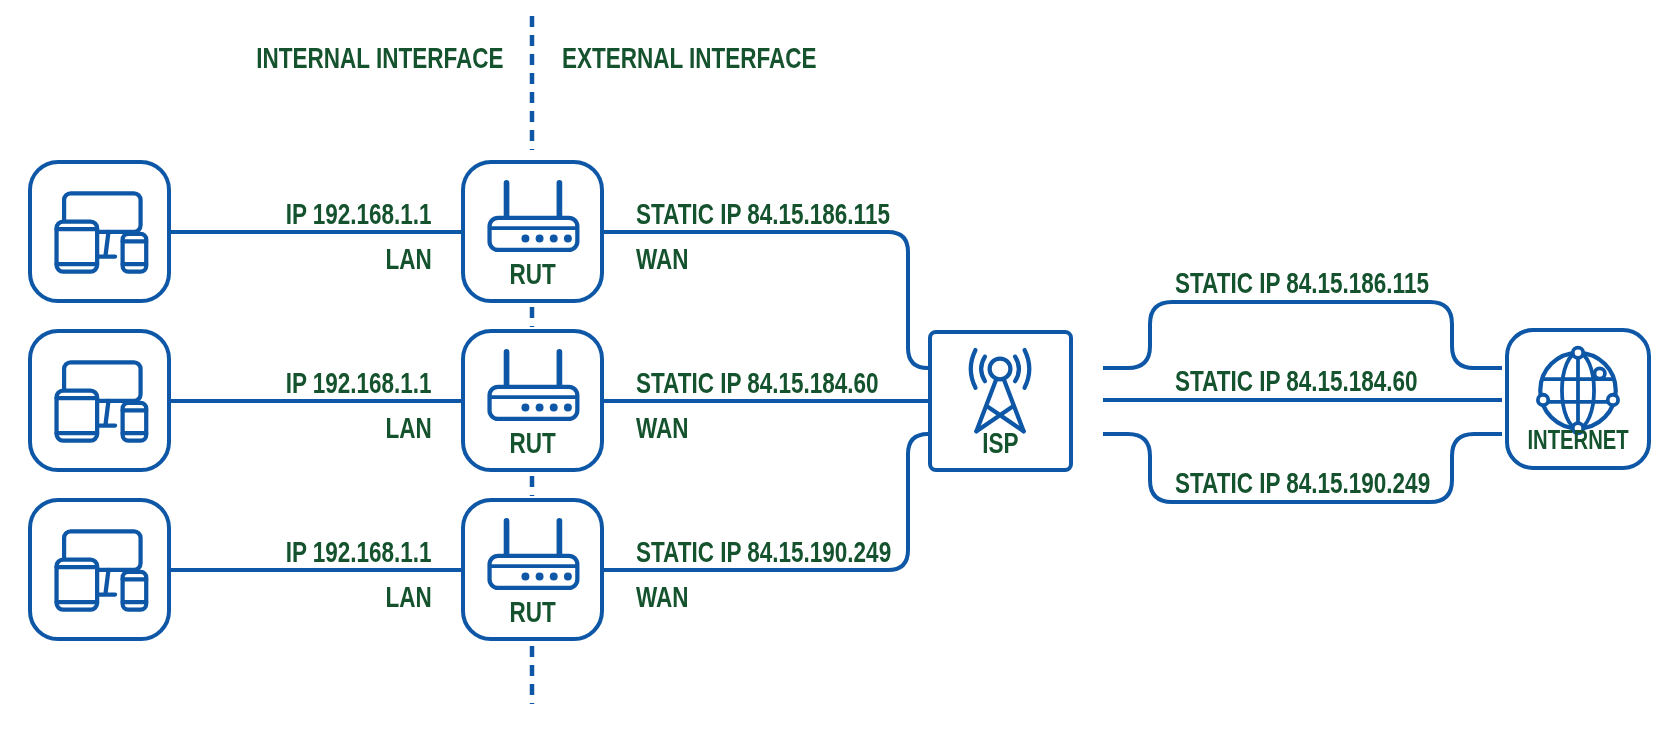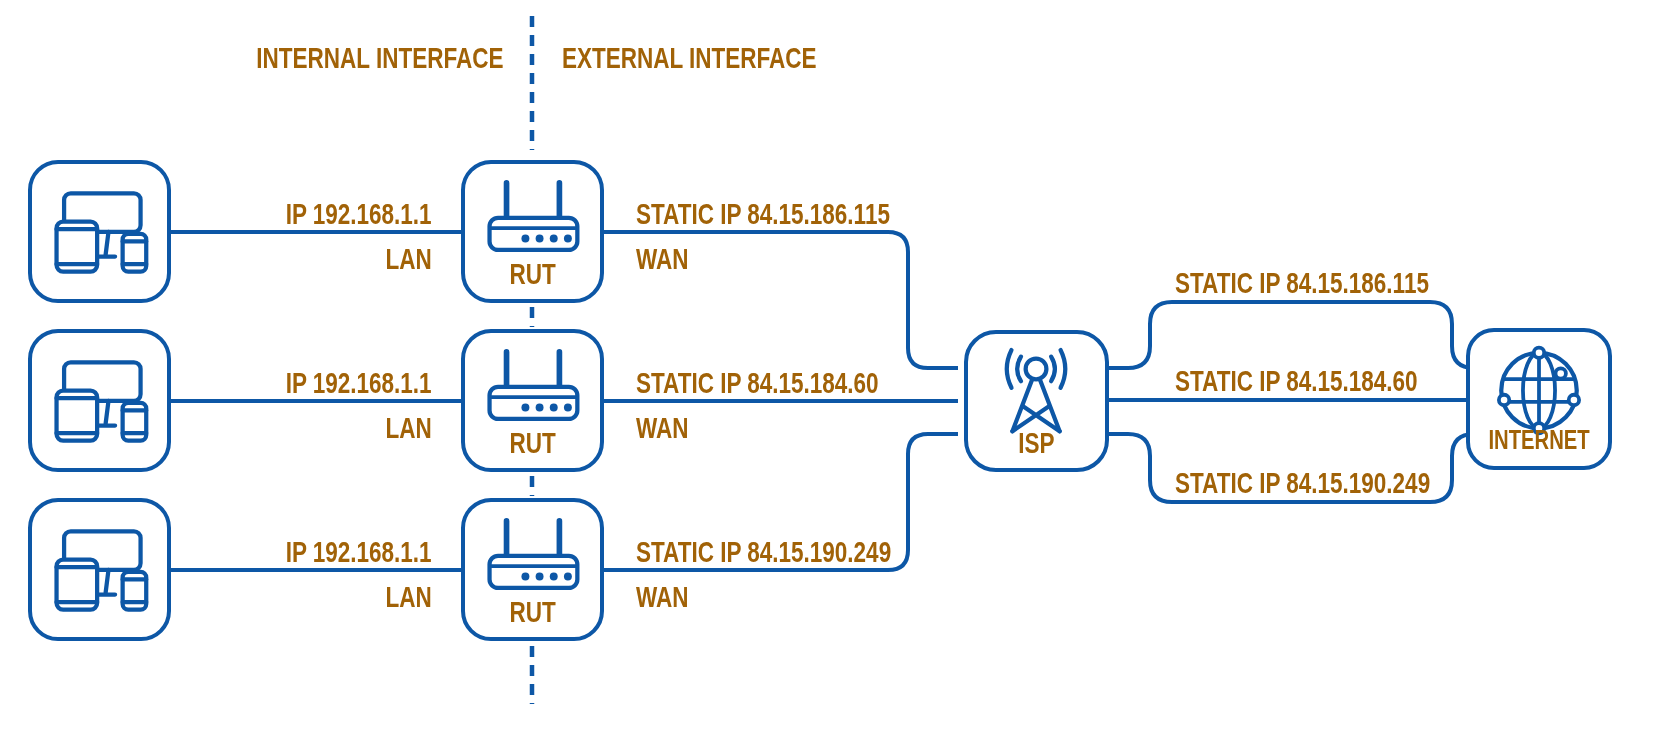--- a/index.html
+++ b/index.html
@@ -1,18 +1,18 @@
 <!DOCTYPE html>
 <html><head>
 <meta charset="utf-8">
 <style>
   html,body{margin:0;padding:0;background:#ffffff;}
   .canvas{
     position:relative;width:1670px;height:733px;background:#fff;overflow:hidden;
-    font-family:"Liberation Sans",sans-serif;font-weight:700;color:#a16207;
+    font-family:"Liberation Sans",sans-serif;font-weight:700;color:#14532d;
   }
   .wires{position:absolute;left:0;top:0;z-index:1;}
   .node{
     position:absolute;box-sizing:border-box;background:#fff;
     border:4px solid #0D57A6;border-radius:30px;z-index:2;text-decoration:underline;
   }
   .node svg{position:absolute;left:0;top:0;}
   .node-label{
     position:absolute;left:0;right:0;bottom:10px;text-align:center;
     font-size:30px;line-height:1;transform:scaleX(0.75);transform-origin:center bottom;
@@ -137,34 +137,34 @@
           <circle cx="109" cy="79" r="4.2"></circle>
       </g>
     </svg>
     <div class="node-label">RUT</div>
   </div>
   <div class="lbl anchor-right" style="right:1238px;top:537px;">IP 192.168.1.1</div>
   <div class="lbl anchor-right" style="right:1238px;top:582px;">LAN</div>
   <div class="lbl anchor-left" style="left:636px;top:537px;">STATIC IP 84.15.190.249</div>
   <div class="lbl anchor-left" style="left:636px;top:582px;">WAN</div>
 
-  <div class="node" style="left:964px;top:330px;width:145px;height:142px;border-radius:32px;">
+  <div class="node" style="left:928px;top:330px;width:145px;height:142px;border-radius:8px;">
     <svg width="137" height="134" viewBox="0 0 145 142" fill="none" stroke="#0D57A6" stroke-width="4.5" stroke-linecap="round" stroke-linejoin="round">
       <circle cx="72" cy="37" r="11"></circle>
       <path d="M56 24 Q48 37 56 50"></path>
       <path d="M46 17 Q36 37 46 57"></path>
       <path d="M88 24 Q96 37 88 50"></path>
       <path d="M98 17 Q108 37 98 57"></path>
       <path d="M68 48 L47 103 M76 48 L97 103"></path>
       <path d="M59 77 L97 103 M85 77 L47 103"></path>
     </svg>
     <div class="node-label">ISP</div>
   </div>
 
-  <div class="node" style="left:1466px;top:328px;width:146px;height:142px;border-radius:28px;">
+  <div class="node" style="left:1505px;top:328px;width:146px;height:142px;border-radius:28px;">
     <svg width="138" height="134" viewBox="0 0 146 142" fill="none" stroke="#0D57A6" stroke-width="4.5" stroke-linejoin="round">
       <circle cx="73" cy="62" r="40"></circle>
       <ellipse cx="73" cy="62" rx="17" ry="40" stroke-width="4"></ellipse>
       <path d="M73 22 V102" stroke-width="4"></path>
       <path d="M36 50 H110 M34 74 H112" stroke-width="4"></path>
       <g fill="#fff" stroke-width="4">
         <circle cx="73" cy="22" r="5.5"></circle>
         <circle cx="96" cy="44" r="5.5"></circle>
         <circle cx="36" cy="72" r="5.5"></circle>
         <circle cx="110" cy="72" r="5.5"></circle>

